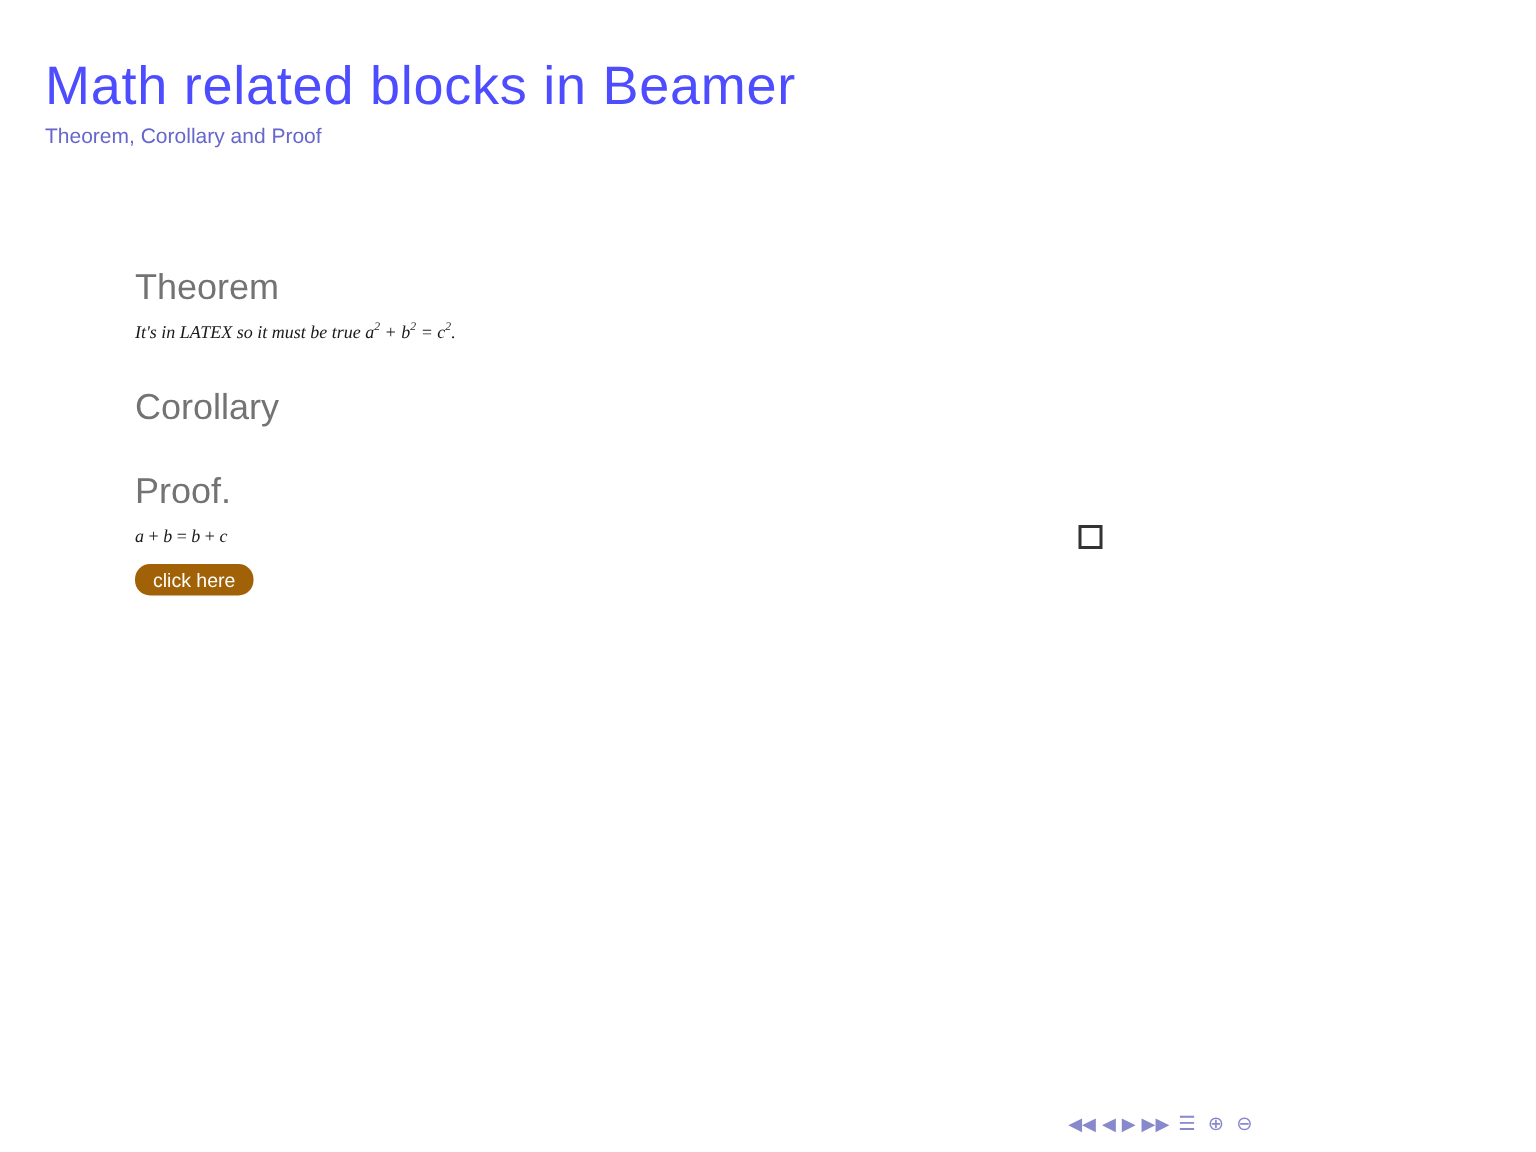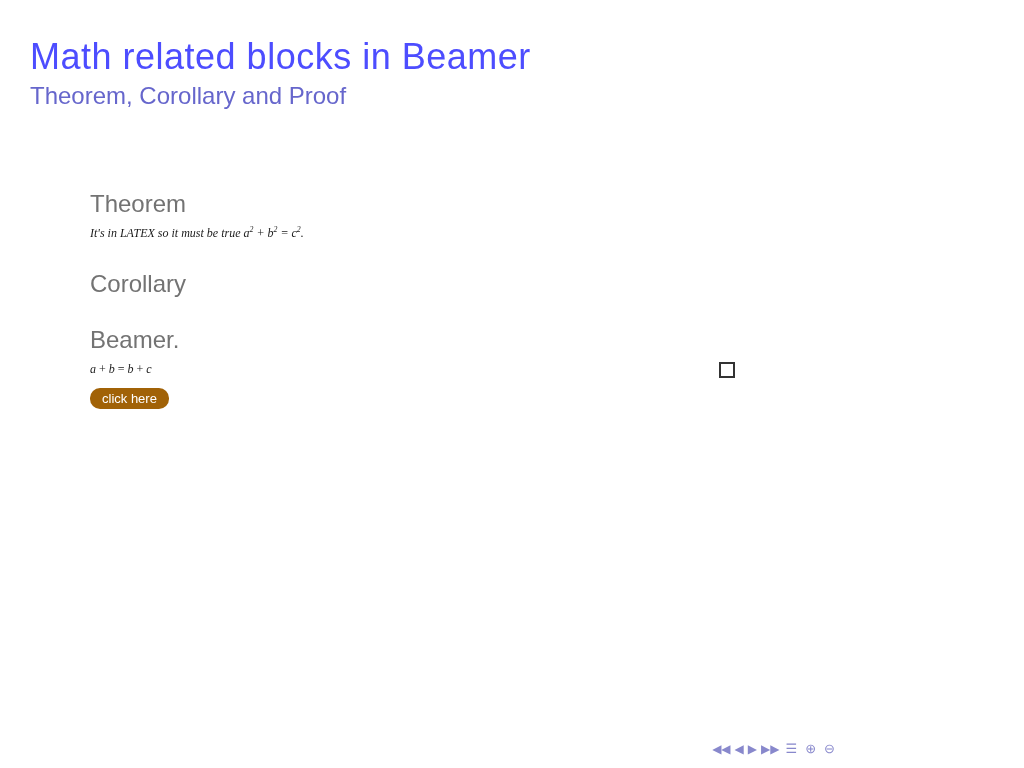--- a/index.html
+++ b/index.html
@@ -29,21 +29,21 @@
     .slide-title {
       font-size: 36px;
       font-weight: normal;
       color: #4d4dff;
       font-family: 'Segoe UI', Arial, sans-serif;
       letter-spacing: 0.5px;
       margin-bottom: 4px;
     }
 
     .slide-subtitle {
-      font-size: 24px;
+      font-size: 14px;
       color: #6666cc;
       font-family: 'Segoe UI', Arial, sans-serif;
       font-weight: normal;
     }
 
     .content {
       margin-top: 80px;
       margin-left: 60px;
     }
 
@@ -157,21 +157,21 @@
         It's in L<span class="la">A</span>T<span class="e-sub">E</span>X so it must be true
         <i>a</i><sup>2</sup> + <i>b</i><sup>2</sup> = <i>c</i><sup>2</sup>.
       </div>
     </div>
 
     <div class="block">
       <div class="block-title">Corollary</div>
     </div>
 
     <div class="block">
-      <div class="block-title">Beamer.</div>
+      <div class="block-title">Proof.</div>
       <div class="proof-line">
         <div class="block-body normal">
           <i>a</i> + <i>b</i> = <i>b</i> + <i>c</i>
         </div>
         <span class="qed-box"></span>
       </div>
       <button class="click-here-btn">click here</button>
     </div>
 
   </div>

